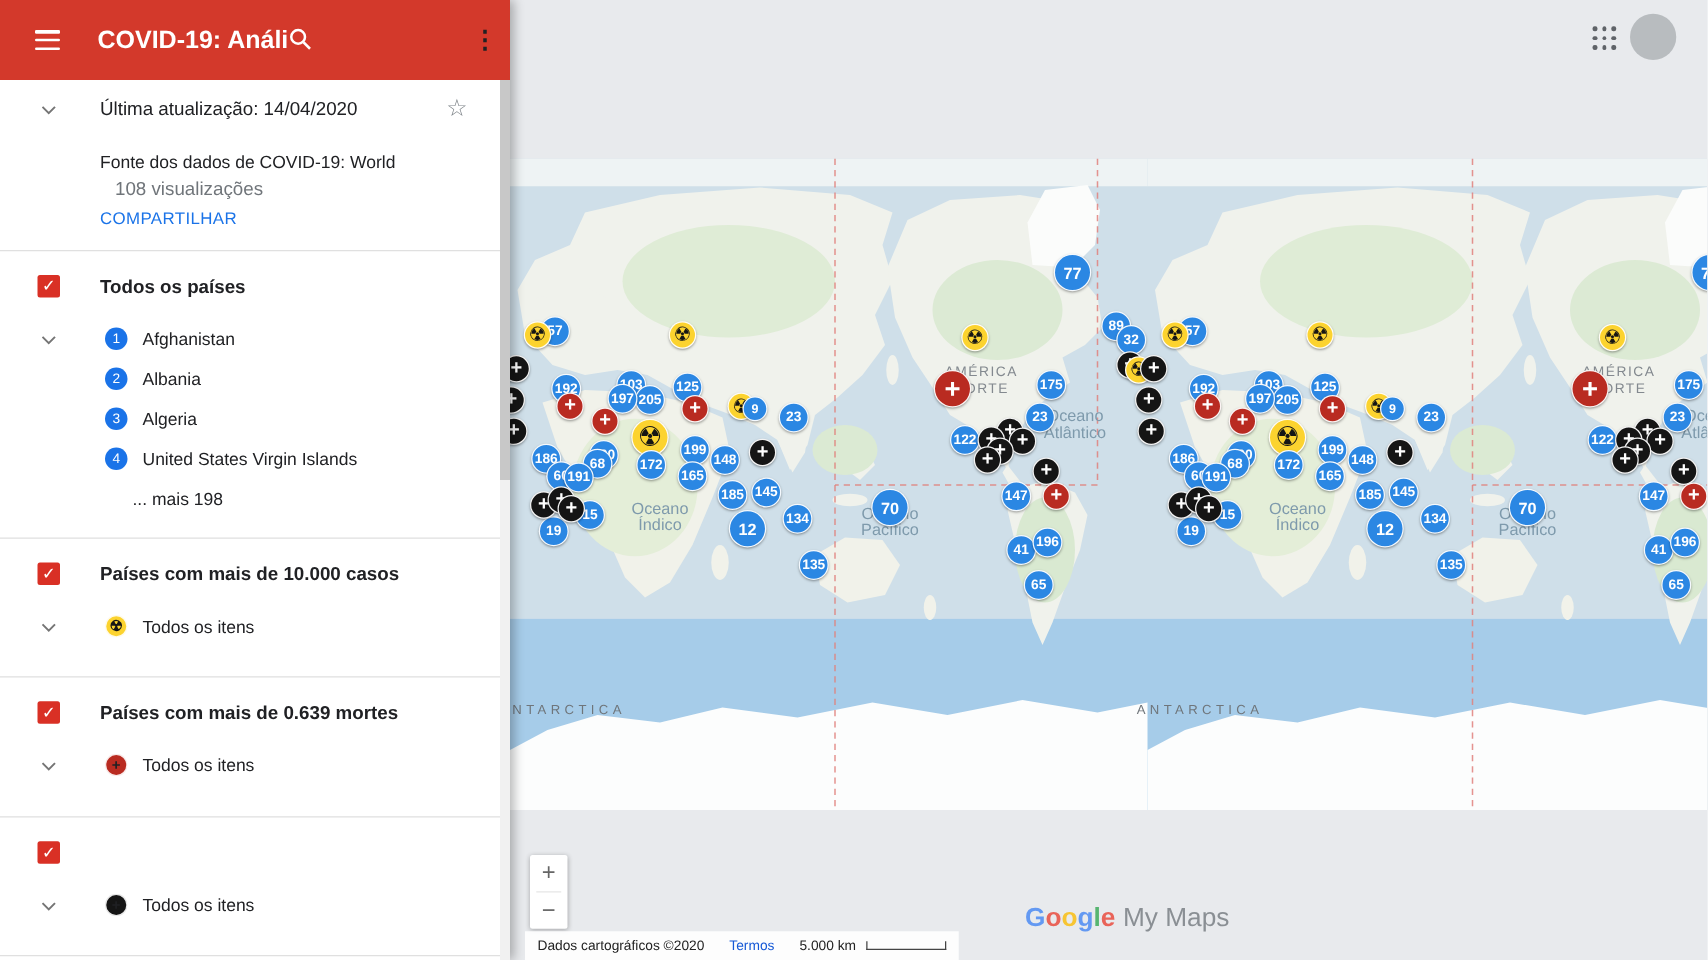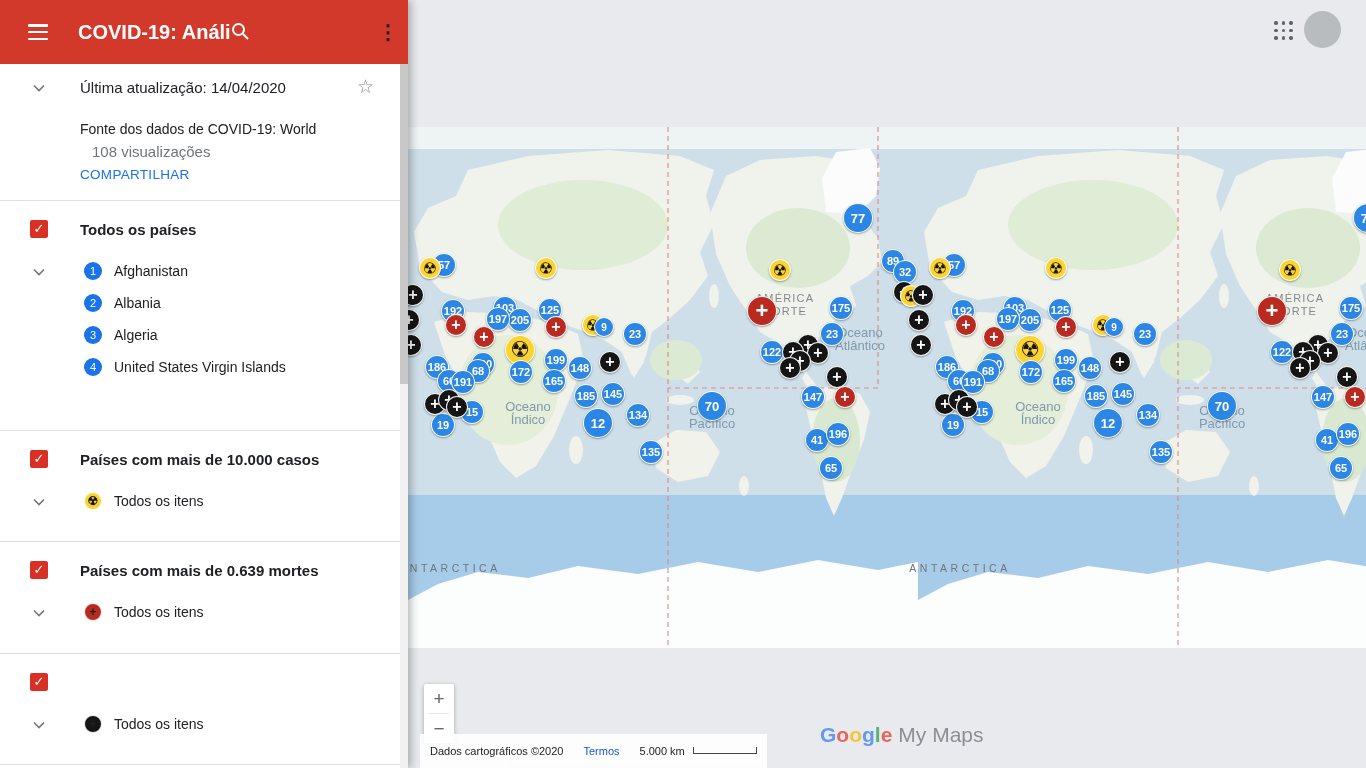--- a/index.html
+++ b/index.html
@@ -32,21 +32,21 @@
 
   .zoomctl { position:absolute; left:16px; bottom:25px; width:30px; background:#fff; border-radius:2px;
              box-shadow:0 1px 4px rgba(0,0,0,.3); display:flex; flex-direction:column; align-items:center; }
   .zoomctl button { width:30px; height:29px; background:none; border:none; font-size:19px; color:#666; cursor:pointer; line-height:29px; }
   .zdiv { width:20px; height:1px; background:#e6e6e6; }
 
   .watermark { position:absolute; left:412px; bottom:21px; display:flex; align-items:baseline; font-size:21px; }
   #glogo span { font-weight:bold; opacity:.8; }
   .wm-suffix { color:#80868b; margin-left:6px; opacity:.9; }
 
-  .footerbar { position:absolute; left:12px; bottom:0; height:34px; display:flex; align-items:center; gap:20px;
+  .footerbar { position:absolute; left:12px; bottom:0; height:23px; display:flex; align-items:center; gap:20px;
                background:rgba(255,255,255,.88); padding:0 10px; font-size:11px; color:#222; }
   .footerbar a { color:#1558d6; text-decoration:none; cursor:pointer; }
   .scalewrap { display:flex; align-items:center; gap:8px; }
   .scalebar { width:64px; height:7px; border:1px solid #444; border-top:none; margin-bottom:1px; }
 
   
   .sidebar { position:absolute; left:0; top:0; width:408px; height:768px; background:#fff; z-index:5;
              box-shadow:3px 0 8px rgba(0,0,0,.28); }
   .appbar { position:relative; height:64px; background:var(--header-red,#d3392b); display:flex; align-items:center; padding:0 16px 0 28px; }
   .hamburger { width:22px; height:16px; background:none; border:none; display:flex; flex-direction:column; justify-content:space-between; cursor:pointer; }
@@ -366,20 +366,21 @@
             <span>Albania</span>
           </div>
           <div class="item">
             <span class="numicon">3</span>
             <span>Algeria</span>
           </div>
           <div class="item">
             <span class="numicon">4</span>
             <span>United States Virgin Islands</span>
           </div>
+          <div class="more">... mais 198</div>
         </div>
       </section>
 
       <section class="layer" style="top:366px;height:111px">
         <div class="lhead">
           <span class="checkbox">✓</span>
           <h2>Países com mais de 10.000 casos</h2>
         </div>
         <div class="sub">
           <button class="chev">

